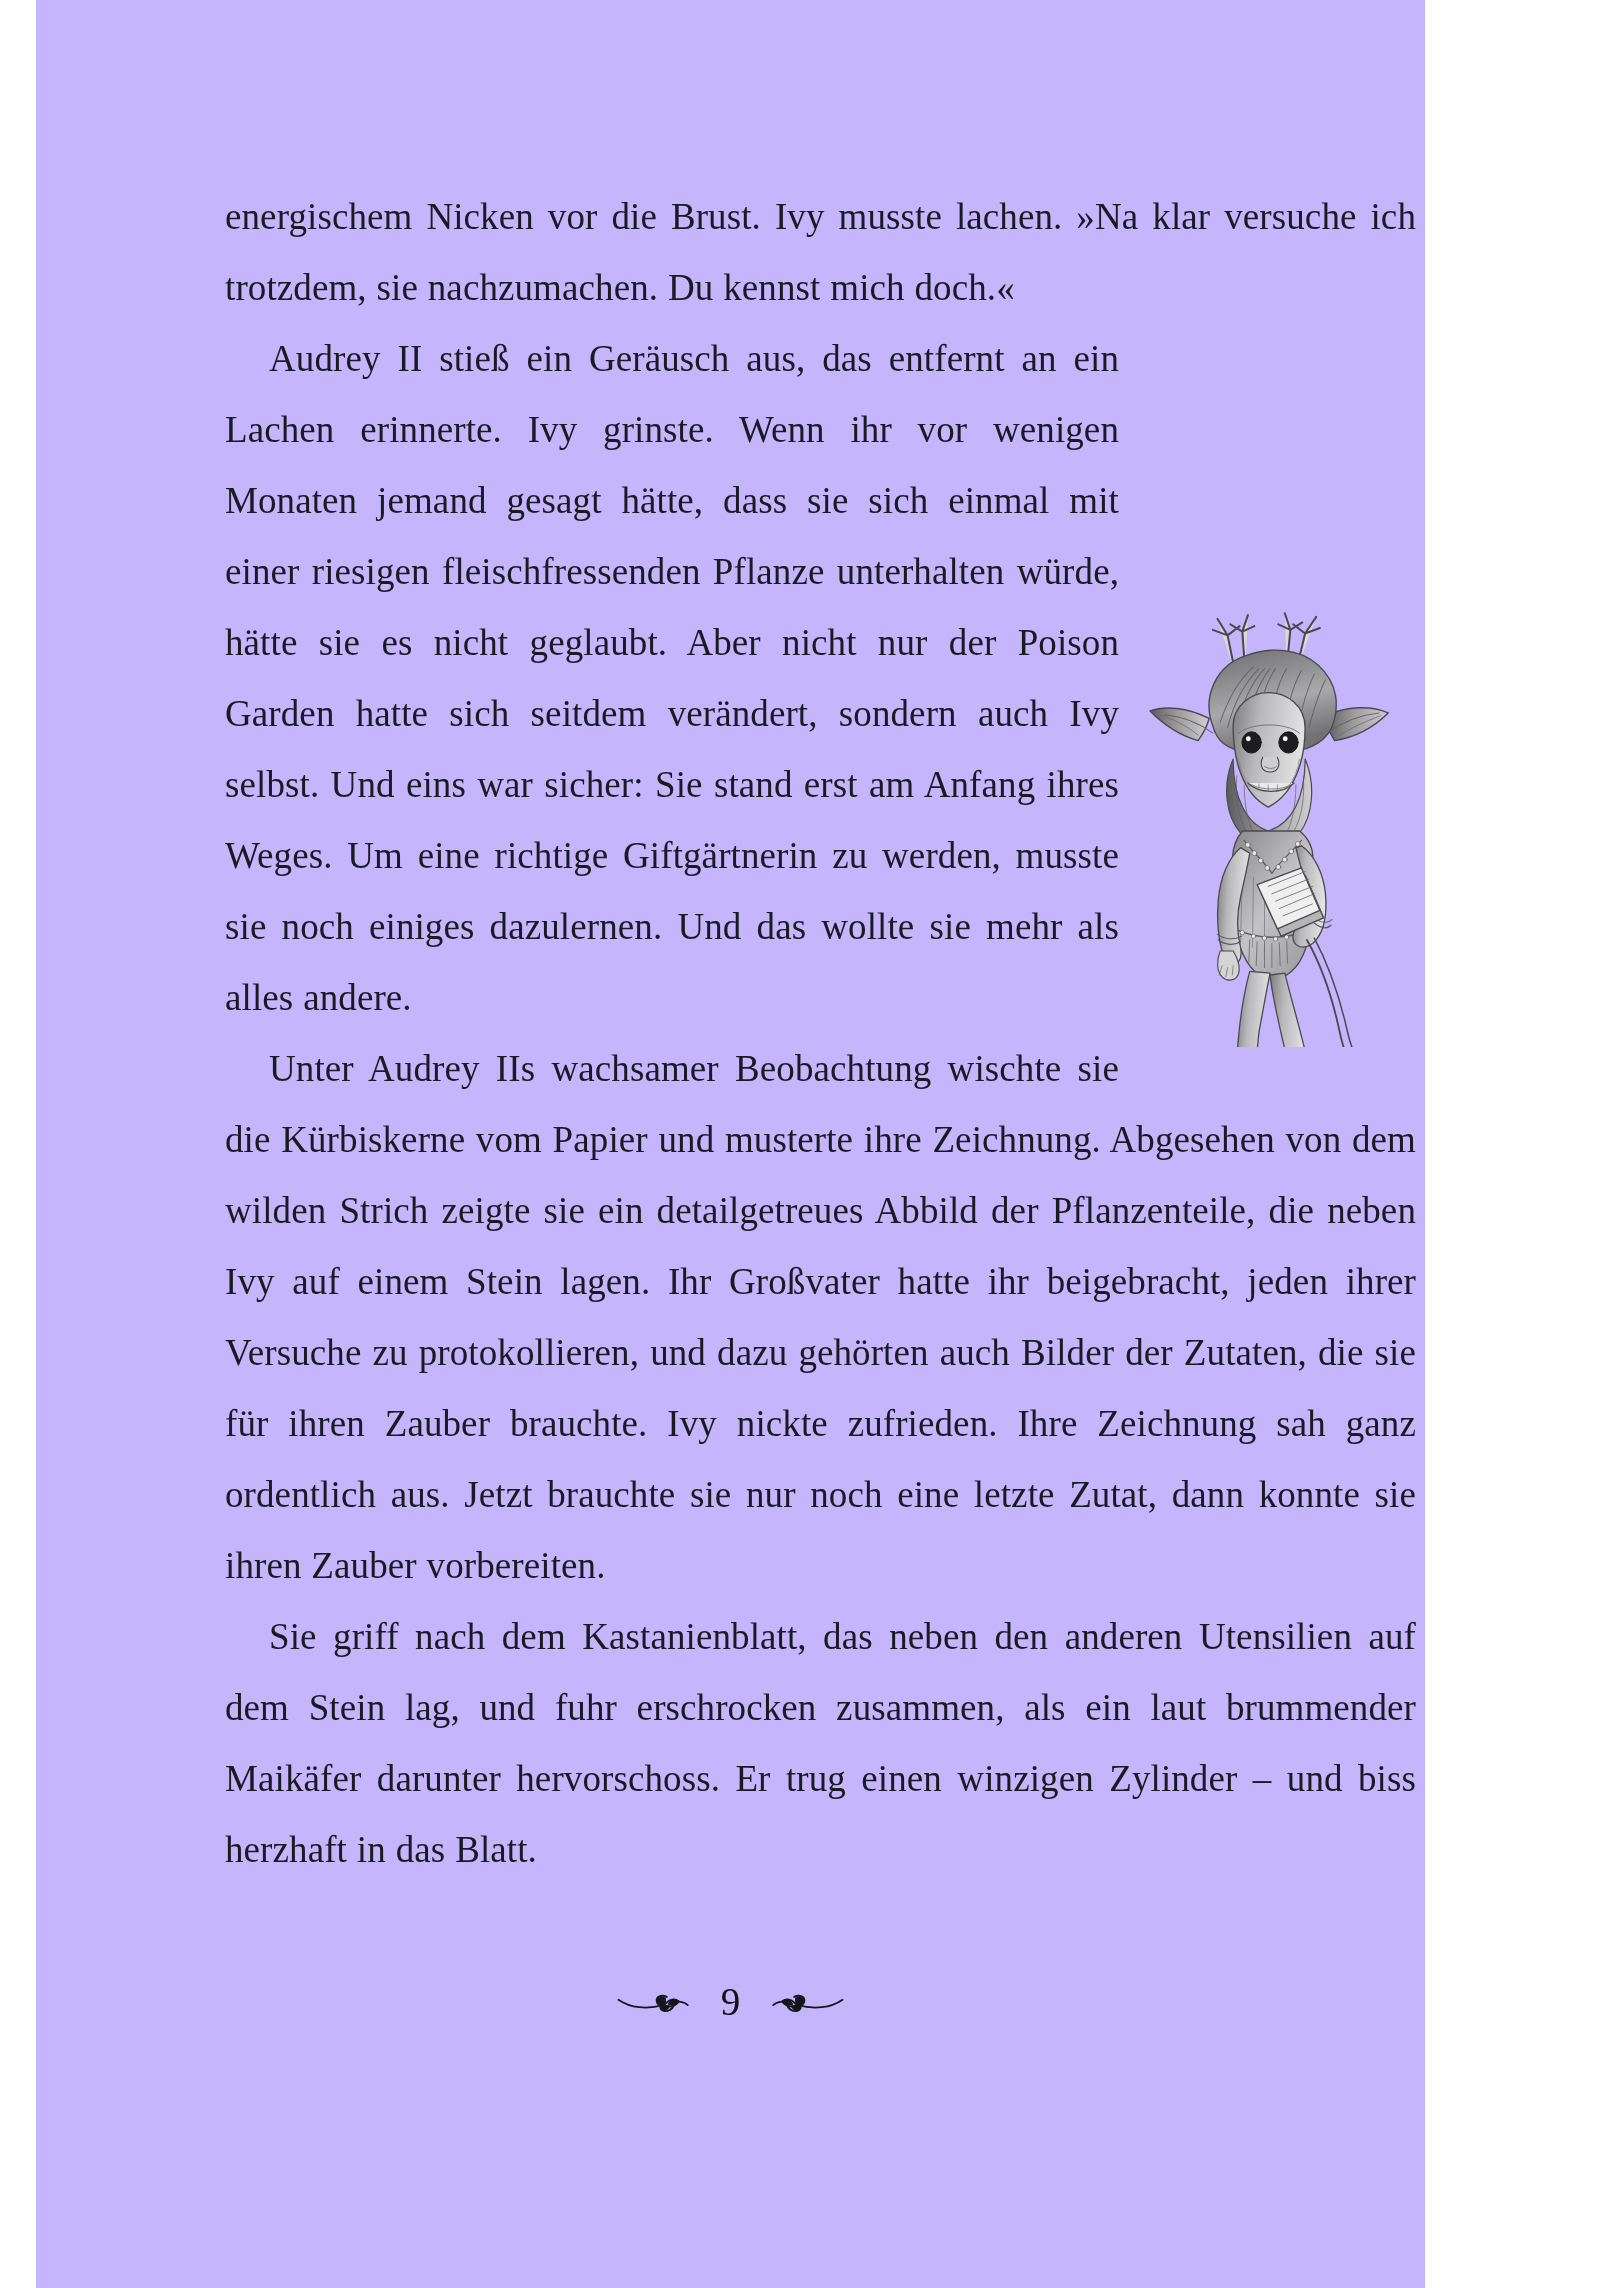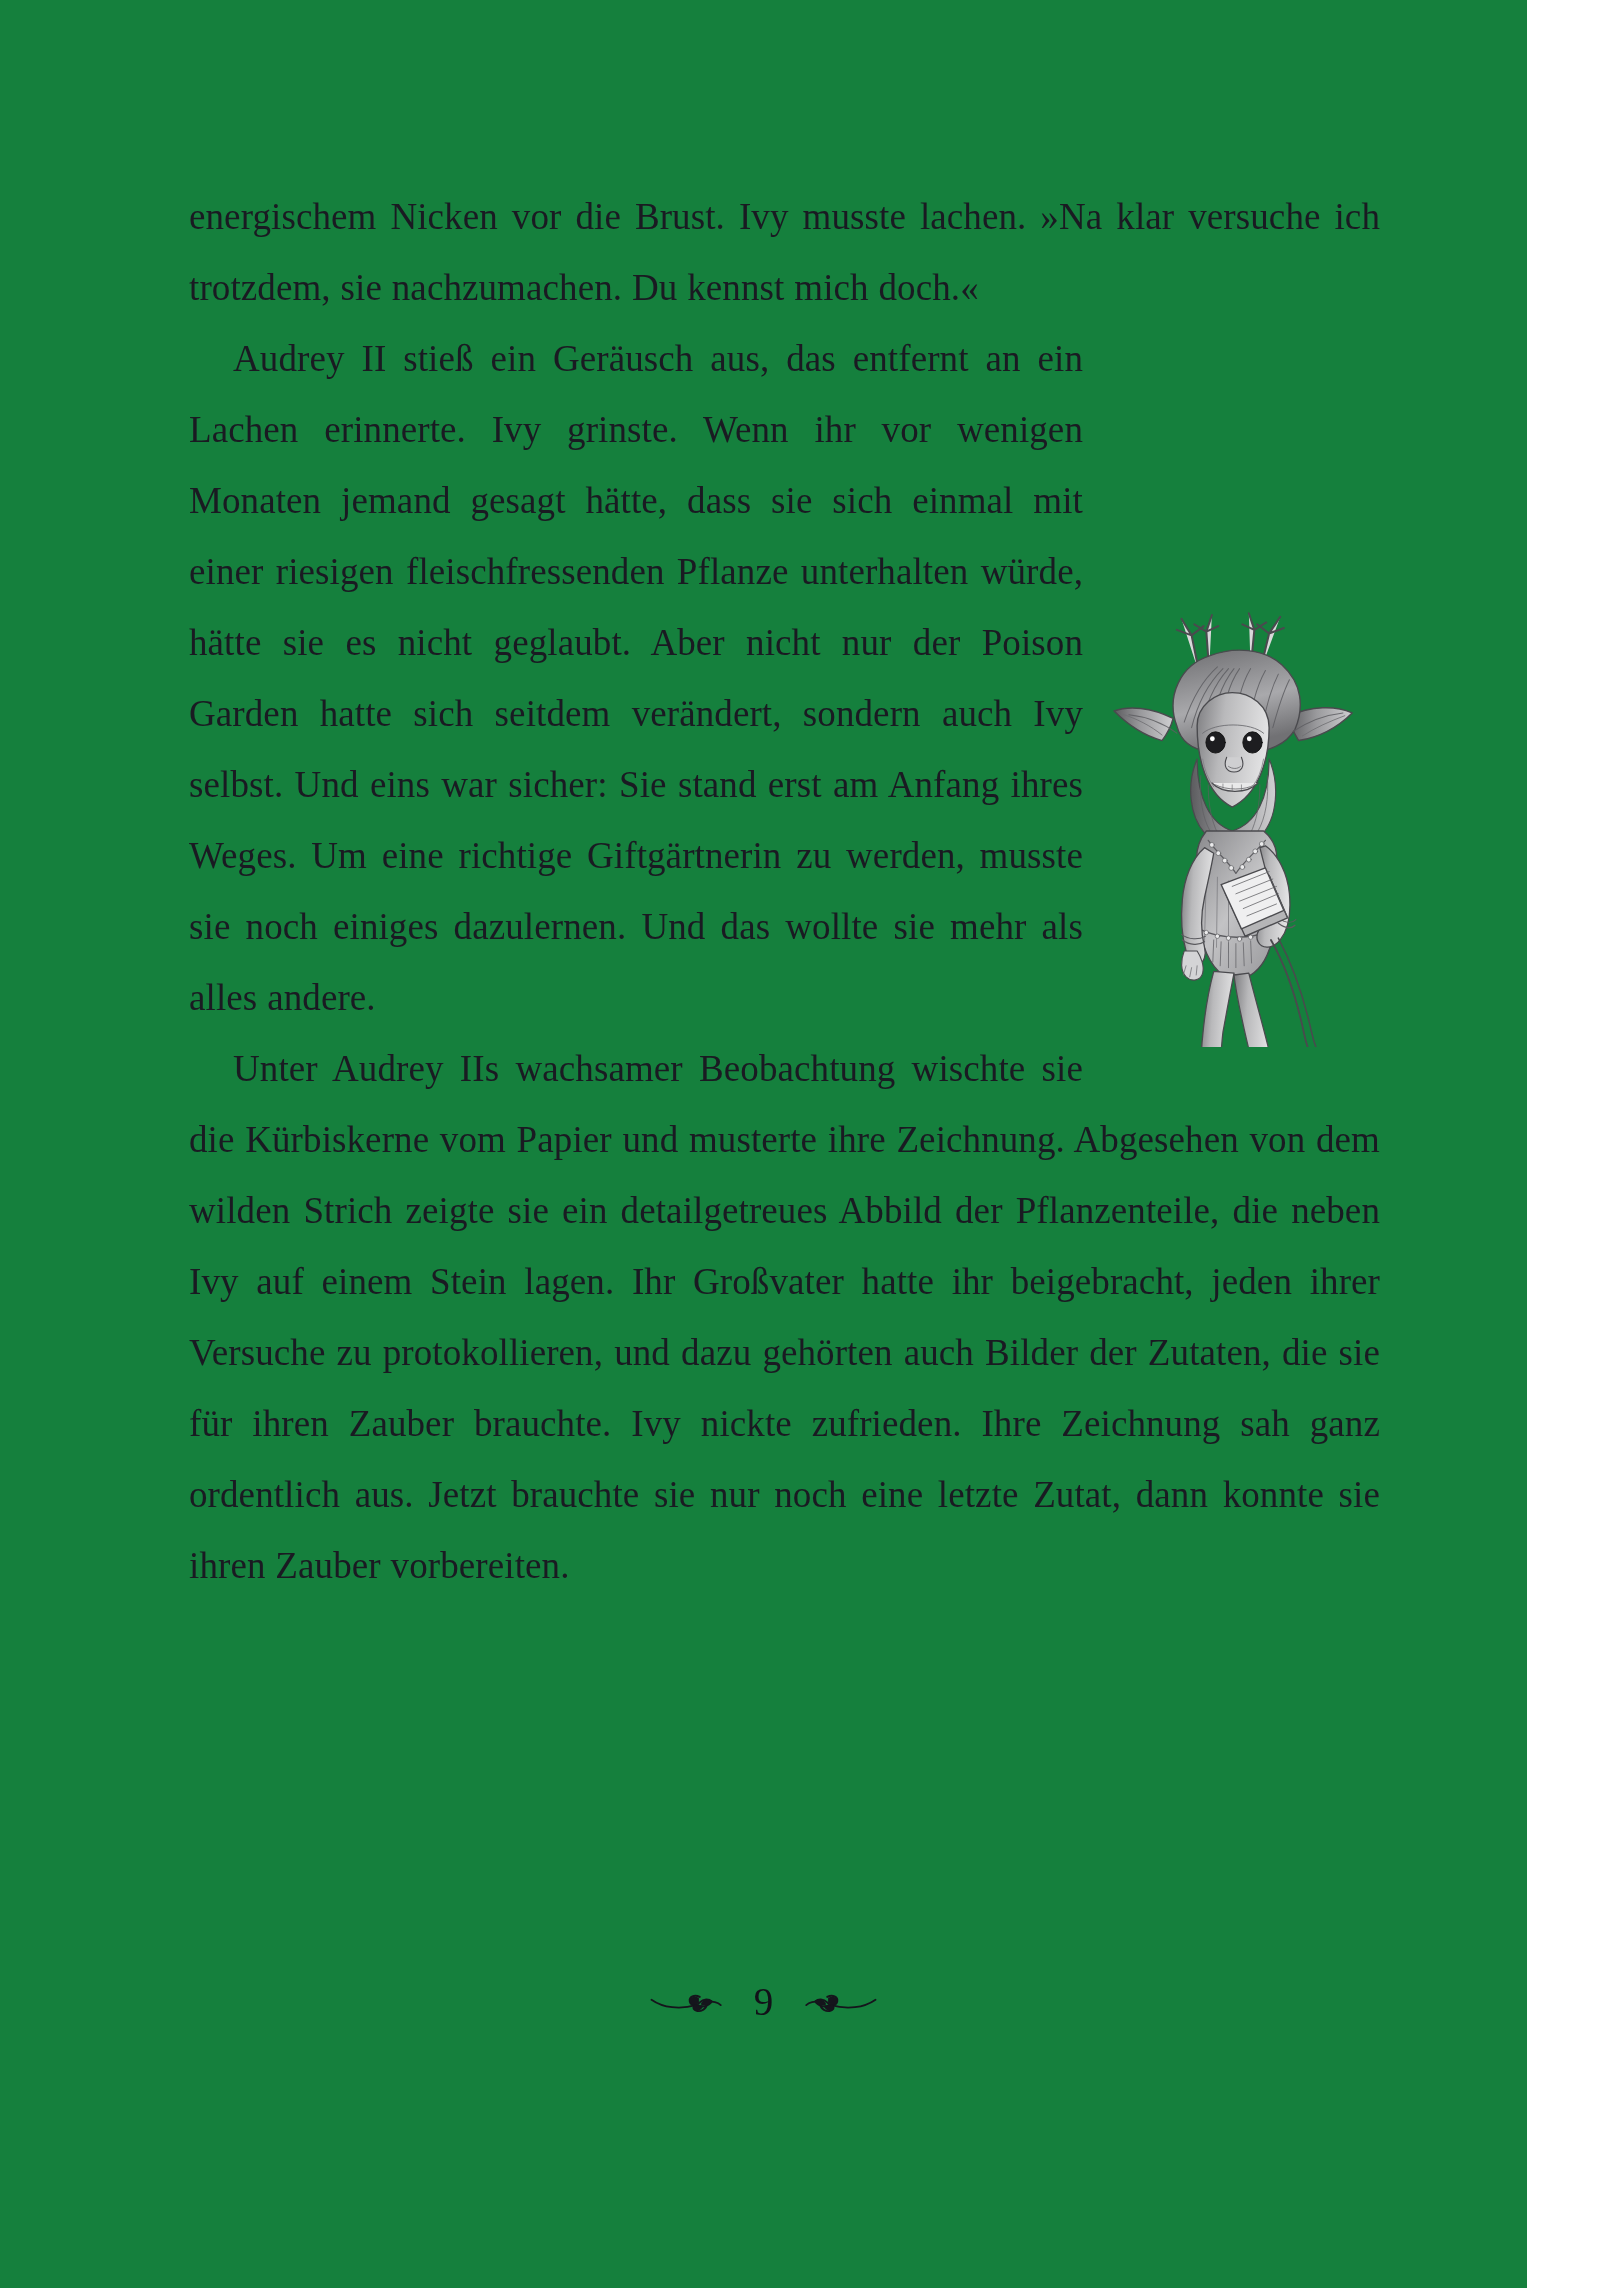--- a/index.html
+++ b/index.html
@@ -3,26 +3,27 @@
 <meta charset="utf-8">
 <style>
   html, body {
     margin: 0;
     padding: 0;
     background: #ffffff;
   }
 
   #page {
     position: relative;
-    width: 1527px;
+    width: 1389px;
     height: 2289px;
-    background: #15803d;
+    background: #c4b5fd;
     overflow: hidden;
     font-family: "Liberation Serif", "DejaVu Serif", serif;
     color: #1a1a22;
+    margin-left: 36px;
   }
 
   
   #text-block {
     position: absolute;
     left: 189px;
     top: 181px;
     width: 1191px;
   }
 
@@ -96,20 +97,21 @@
 
     <p class="para">energischem Nicken vor die Brust. Ivy musste lachen. »Na klar versuche ich trotzdem, sie nachzumachen. Du kennst mich doch.«</p>
 
     <p class="para indent">
       <span id="illustration-float" aria-hidden="true" style="margin-top: 286px;"></span>
       <span>Audrey II stieß ein Geräusch aus, das entfernt an ein Lachen erinnerte. Ivy grinste. Wenn ihr vor wenigen Monaten jemand gesagt hätte, dass sie sich einmal mit einer riesigen fleischfressenden Pflanze unterhalten würde, hätte sie es nicht geglaubt. Aber nicht nur der Poison Garden hatte sich seitdem verändert, sondern auch Ivy selbst. Und eins war sicher: Sie stand erst am Anfang ihres Weges. Um eine richtige Giftgärtnerin zu werden, musste sie noch einiges dazulernen. Und das wollte sie mehr als alles andere.</span>
     </p>
 
     <p class="para indent">Unter Audrey IIs wachsamer Beobachtung wischte sie die Kürbiskerne vom Papier und musterte ihre Zeichnung. Abgesehen von dem wilden Strich zeigte sie ein detailgetreues Abbild der Pflanzenteile, die neben Ivy auf einem Stein lagen. Ihr Großvater hatte ihr beigebracht, jeden ihrer Versuche zu protokollieren, und dazu gehörten auch Bilder der Zutaten, die sie für ihren Zauber brauchte. Ivy nickte zufrieden. Ihre Zeichnung sah ganz ordentlich aus. Jetzt brauchte sie nur noch eine letzte Zutat, dann konnte sie ihren Zauber vorbereiten.</p>
 
+    <p class="para indent">Sie griff nach dem Kastanienblatt, das neben den anderen Utensilien auf dem Stein lag, und fuhr erschrocken zusammen, als ein laut brummender Maikäfer darunter hervorschoss. Er trug einen winzigen Zylinder – und biss herzhaft in das Blatt.</p>
 
 
   </div>
 
   <svg id="creature-art" viewBox="0 0 330 480" aria-hidden="true" style="position: absolute; left: 1088px; top: 604px; width: 305px; height: 443px;">
     <defs>
       <linearGradient id="furL" x1="0" y1="0" x2="1" y2="0">
         <stop offset="0%" stop-color="#5b5b5e"></stop>
         <stop offset="45%" stop-color="#9a9a9d"></stop>
         <stop offset="100%" stop-color="#cfcfd1"></stop>

